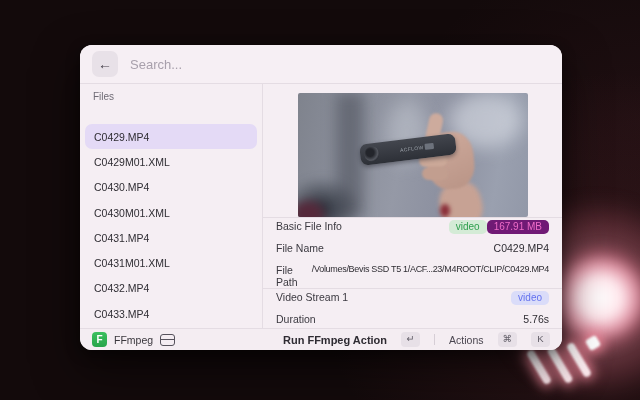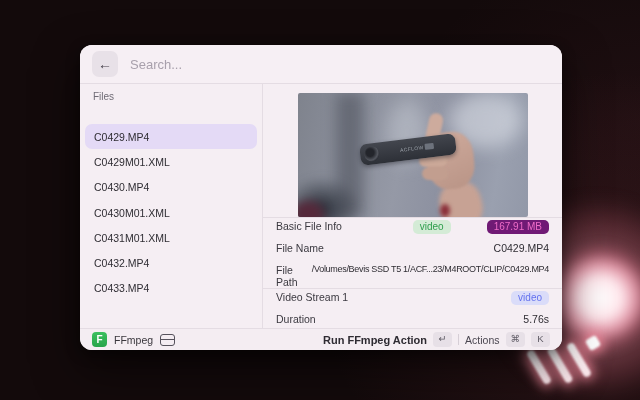--- a/index.html
+++ b/index.html
@@ -85,35 +85,35 @@
   .device-label{position:absolute;left:40px;top:7px;font-size:5px;color:#9aa0a8;letter-spacing:.4px;}
   .device-dot{position:absolute;right:22px;top:7px;width:9px;height:6px;border-radius:1px;background:#6d727c;}
 
   
   .info{flex:1;padding-top:2px;}
   .info-row{height:22px;display:flex;align-items:flex-start;padding:0 13px;font-size:10.5px;}
   .info-label{color:#3b3940;}
   .info-value{margin-left:auto;color:#2f2d33;white-space:nowrap;}
   .info-value.path{font-size:9px;letter-spacing:-.3px;}
   .info-divider{height:0;border-top:1px solid #e4dce3;margin:2px 0;}
-  .badge{font-size:10px;padding:2px 7px;border-radius:5px;line-height:1;white-space:nowrap;margin-left:36px;}
+  .badge{font-size:10px;padding:2px 7px;border-radius:5px;line-height:1;white-space:nowrap;}
   .badge.green{background:#d4ebd6;color:#2f9e4d;}
   .badge.pink{background:#701a75;color:#ef6cc8;}
   .badge.blue{background:#dadcf9;color:#6472ee;}
   .badges{margin-left:auto;display:flex;align-items:center;}
 
   
   .footer{flex:0 0 21px;border-top:1px solid #e4dce3;background:#f4edf2;
     display:flex;align-items:center;padding:0 12px;gap:7px;}
   .logo{width:15px;height:15px;border-radius:4px;background:linear-gradient(180deg,#3cc05f,#27a44a);
     color:#fff;font-size:10px;font-weight:bold;display:flex;align-items:center;justify-content:center;}
   .app-name{font-size:10.5px;color:#3a373d;}
   .drive-icon{width:13px;height:10px;border:1.2px solid #56525c;border-radius:3px;position:relative;cursor:pointer;}
   .drive-icon span{position:absolute;left:0;right:0;top:4px;height:1.2px;background:#56525c;display:block;}
-  .footer-right{margin-left:auto;display:flex;align-items:center;gap:6px;}
+  .footer-right{margin-left:auto;display:flex;align-items:center;gap:14px;}
   .action-label{font-size:11px;font-weight:bold;color:#2e2b32;cursor:pointer;}
   .key{background:#e7e0e7;border-radius:4px;color:#605c66;font-size:9.5px;
     padding:2px 5px;line-height:1.1;min-width:9px;text-align:center;}
   .vdiv{width:1px;height:11px;background:#d6ced6;}
   .actions-label{font-size:10.5px;color:#4a4650;cursor:pointer;}
 </style>
 </head>
 <body>
 
 <div class="glow-outer"></div>
@@ -133,20 +133,21 @@
   </div>
 
   <div class="content">
 
     <div class="sidebar">
       <div class="files-label">Files</div>
       <div class="file-item selected">C0429.MP4</div>
       <div class="file-item">C0429M01.XML</div>
       <div class="file-item">C0430.MP4</div>
       <div class="file-item">C0430M01.XML</div>
+      <div class="file-item">C0431.MP4</div>
       <div class="file-item">C0431M01.XML</div>
       <div class="file-item">C0432.MP4</div>
       <div class="file-item">C0433.MP4</div>
     </div>
 
     <div class="main">
 
       <div class="preview-area">
         <div class="video">
           <div class="v-blob1"></div>

